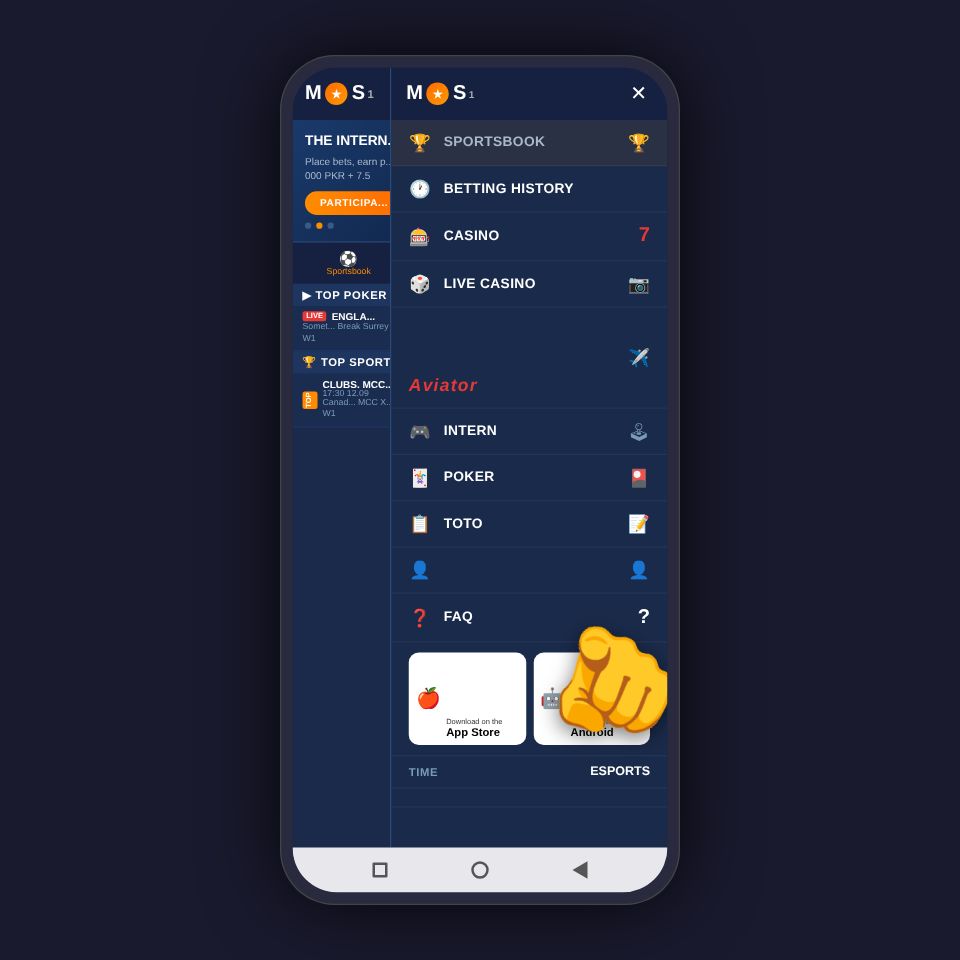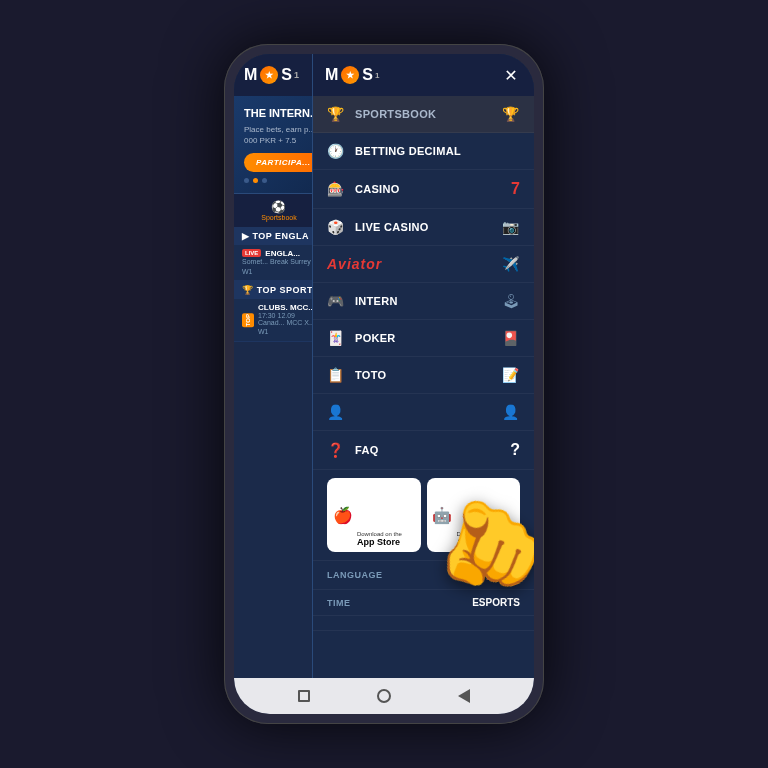--- a/index.html
+++ b/index.html
@@ -141,21 +141,20 @@
       color: #fff;
       font-size: 8px;
       font-weight: 700;
       border: none;
       border-radius: 14px;
       padding: 5px 12px;
       margin-top: 6px;
       display: block;
       text-align: left;
       letter-spacing: 0.5px;
-      font-style: italic;
     }
     .dots-row {
       display: flex;
       gap: 4px;
       margin-top: 6px;
     }
     .dot {
       width: 5px;
       height: 5px;
       border-radius: 50%;
@@ -306,20 +305,21 @@
       font-size: 14px;
       color: #7a9ab8;
     }
 
     
     .menu-item-aviator .menu-item-label {
       color: #ff4757;
       font-style: italic;
       font-weight: 900;
       font-size: 13px;
+      margin-top: 44px;
     }
     .aviator-plane {
       color: #ff4757;
       font-size: 14px;
     }
 
     
     .bonus-buy-badge {
       border: 1.5px solid #ffd700;
       border-radius: 12px;
@@ -533,21 +533,21 @@
             <span class="nav-icon">⚽</span>
             <span>Sportsbook</span>
           </div>
           <div class="nav-item">
             <span class="nav-icon">📺</span>
             <span>Live</span>
           </div>
         </div>
 
         <div class="section-header">
-          <span>▶ TOP ENGLA</span>
+          <span>▶ TOP POKER</span>
         </div>
         <div class="match-item">
           <div style="display:flex;align-items:center;gap:4px;">
             <span class="live-badge">LIVE</span>
             <span class="match-teams">ENGLA...</span>
           </div>
           <div class="match-info">Somet...
 Break
 Surrey</div>
           <div style="display:flex;justify-content:space-between;align-items:center;margin-top:2px;">
@@ -597,21 +597,21 @@
             <div class="menu-item-left">
               <span class="menu-item-icon">🏆</span>
               <span class="menu-item-label">SPORTSBOOK</span>
             </div>
             <span class="menu-item-icon-right">🏆</span>
           </div>
 
           <div class="menu-item">
             <div class="menu-item-left">
               <span class="menu-item-icon">🕐</span>
-              <span class="menu-item-label">BETTING DECIMAL</span>
+              <span class="menu-item-label">BETTING HISTORY</span>
             </div>
           </div>
 
           <div class="menu-item">
             <div class="menu-item-left">
               <span class="menu-item-icon">🎰</span>
               <span class="menu-item-label">CASINO</span>
             </div>
             <span class="menu-item-icon-right" style="color:#e53935;font-size:16px;font-weight:900;">7</span>
           </div>
@@ -682,27 +682,20 @@
             <div class="store-btn">
               <span class="store-btn-icon">🤖</span>
               <div class="store-btn-text">
                 <span class="store-btn-top">Download for</span>
                 <span class="store-btn-name">Android</span>
               </div>
             </div>
           </div>
 
 
-          <div class="param-row">
-            <span class="param-label">LANGUAGE</span>
-            <div class="param-value">
-              <span class="flag-icon">🇬🇧</span>
-              <span>EN</span>
-            </div>
-          </div>
 
           <div class="param-row">
             <span class="param-label">TIME</span>
             <span class="param-value">ESPORTS</span>
           </div>
 
 
           <div class="param-row">
             
           </div>

